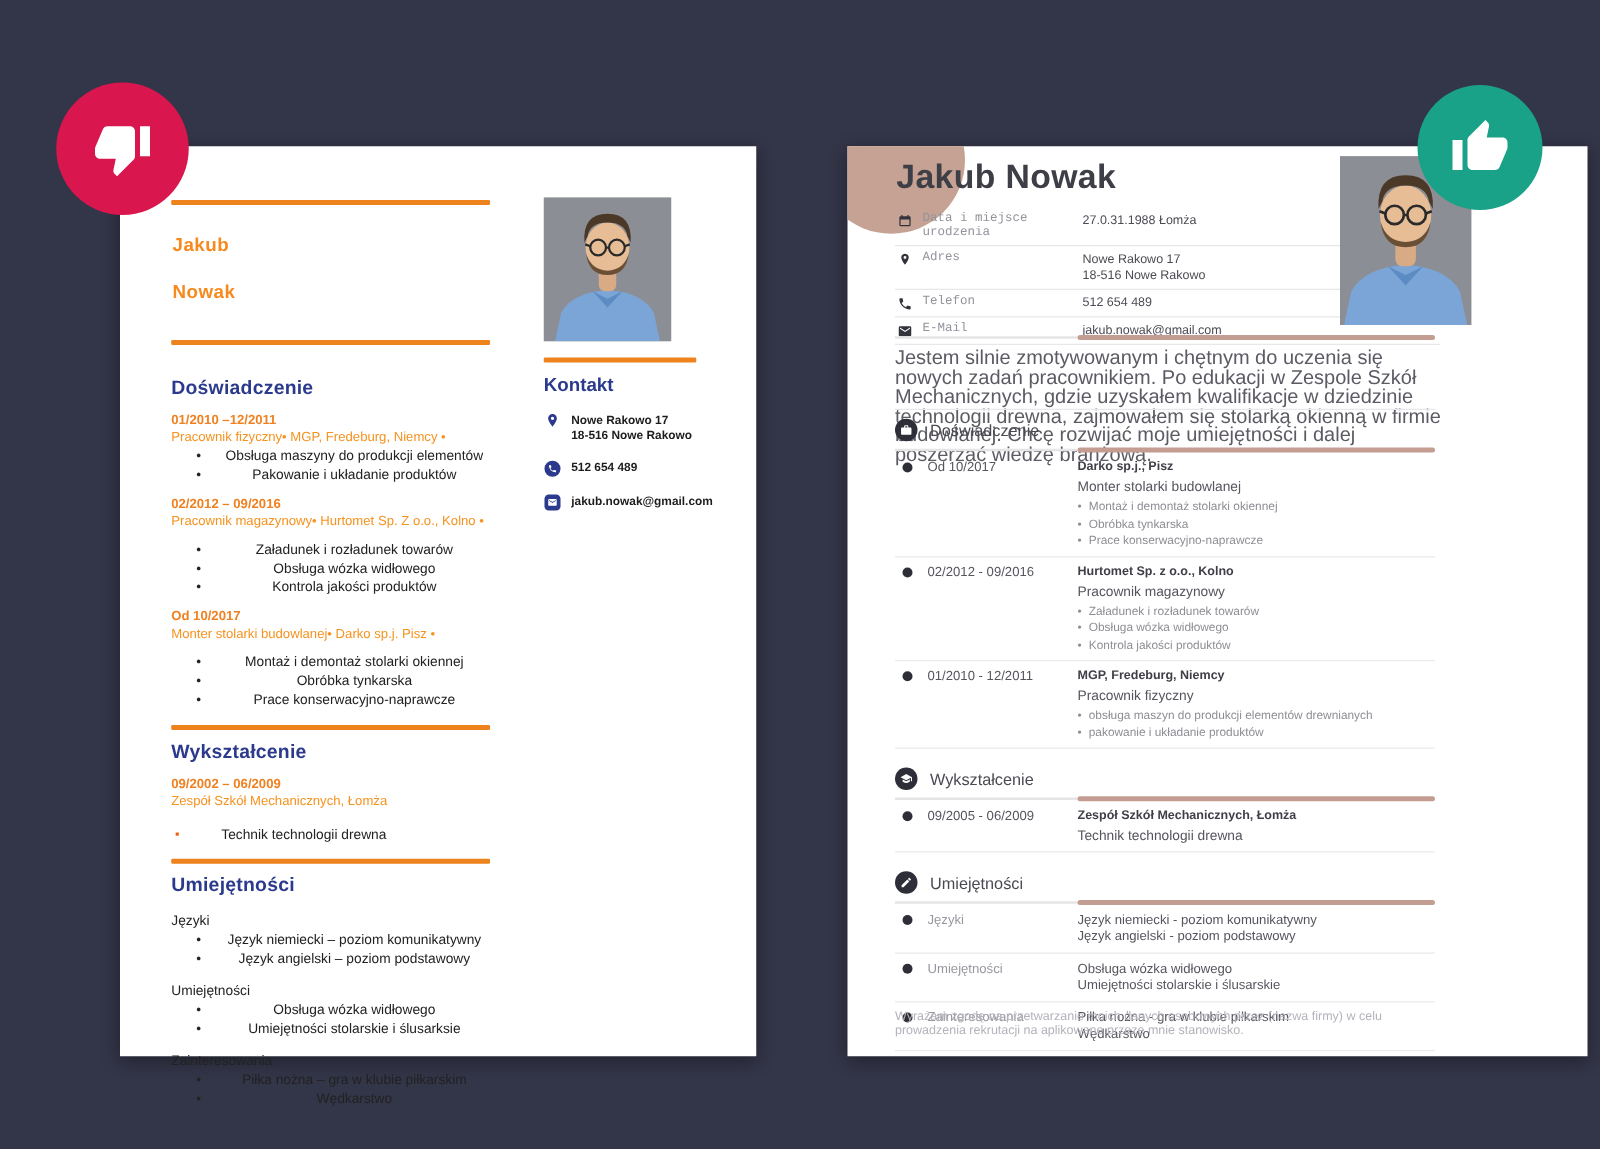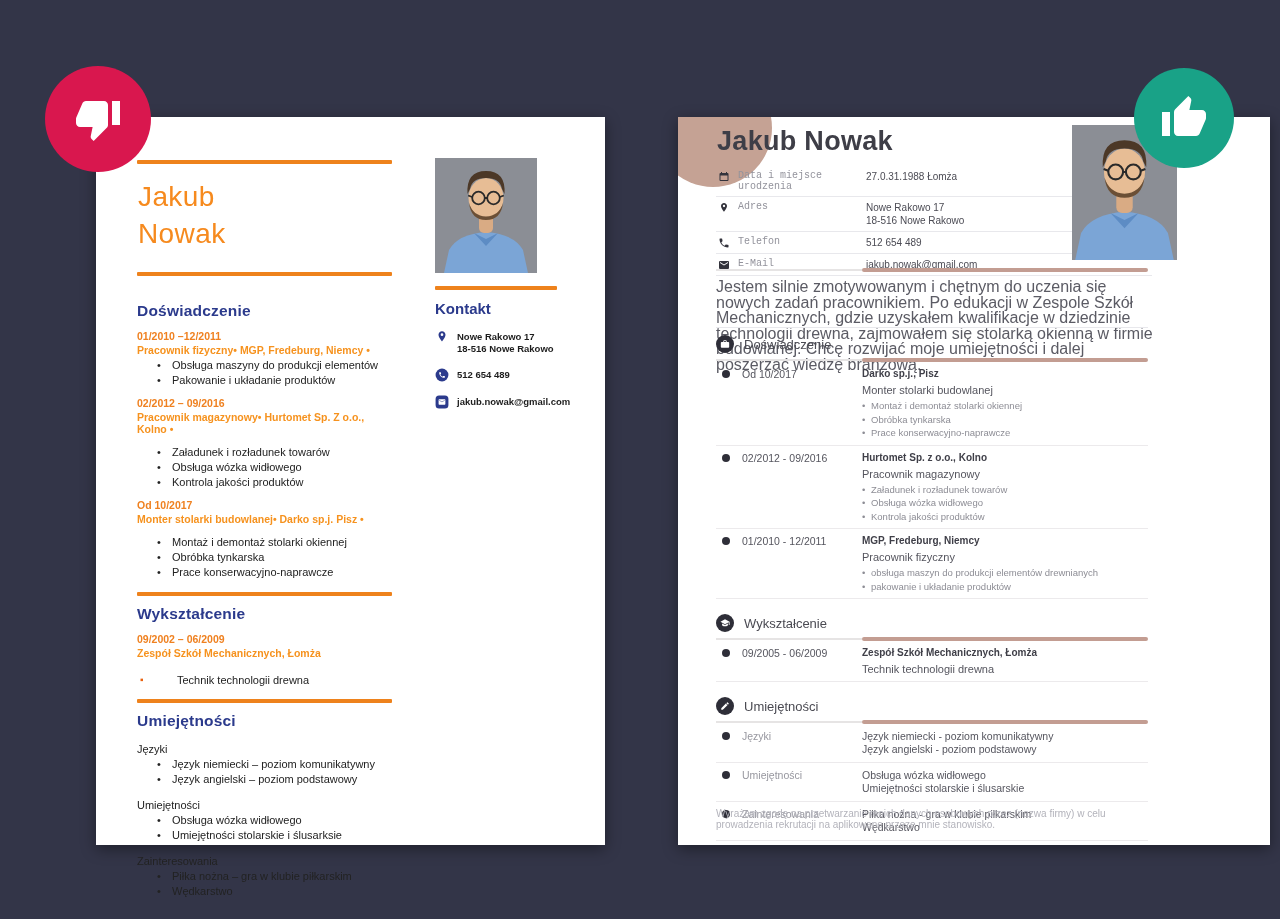--- a/index.html
+++ b/index.html
@@ -12,27 +12,27 @@
 
   
   .badge{position:absolute;border-radius:50%;display:flex;align-items:center;justify-content:center;z-index:6;}
   .badge-bad{left:45px;top:66px;width:106px;height:106px;background:#d9174e;}
   .badge-good{left:1134px;top:68px;width:100px;height:100px;background:#19a287;}
   .badge svg{width:48px;height:48px;fill:#ffffff;}
 
   
   .lp-main{position:absolute;left:41px;top:43px;width:258px;}
   .lp-rule{height:4px;background:#ee821c;border-radius:1px;width:255px;}
-  .lp-name{color:#f68a1e;font-size:28px;font-weight:normal;line-height:37px;margin:14px 0 0 1px;letter-spacing:.4px;}
+  .lp-name{color:#f68a1e;font-size:15px;font-weight:bold;line-height:37px;margin:14px 0 0 1px;letter-spacing:.4px;}
   .lp-rule-b{margin-top:20px;}
   .lp-h{color:#2b3a8c;font-size:15.5px;font-weight:bold;margin:26px 0 0;letter-spacing:.2px;}
   .lp-date{color:#ef8120;font-weight:bold;font-size:10.5px;margin-top:10px;}
-  .lp-title{color:#f6921e;font-weight:bold;font-size:10.5px;margin-top:2px;line-height:12px;}
+  .lp-title{color:#f6921e;font-weight:normal;font-size:10.5px;margin-top:2px;line-height:12px;}
   .lp-ul{margin:3px 0 0;padding:0;list-style:none;}
-  .lp-ul li{font-size:11px;color:#222222;line-height:13px;margin-top:2px;position:relative;padding-left:35px;}
+  .lp-ul li{font-size:11px;color:#222222;line-height:13px;margin-top:2px;position:relative;padding-left:35px;text-align:center;}
   .lp-ul li::before{content:"•";position:absolute;left:20px;}
   .lp-ul.gap{margin-top:11px;}
   .lp-edu-item{position:relative;padding-left:40px;font-size:11px;color:#222222;margin-top:15px;}
   .lp-edu-item::before{content:"▪";color:#e9610e;position:absolute;left:3px;font-size:10px;}
   .lp-group{font-size:11px;color:#222222;margin-top:13px;}
   .lp-rule-mt{margin-top:13px;}
 
   .lp-side{position:absolute;left:339px;top:41px;width:126px;}
   .photo{display:block;background:#8b8e95;}
   .lp-photo{width:102px;height:115px;}

